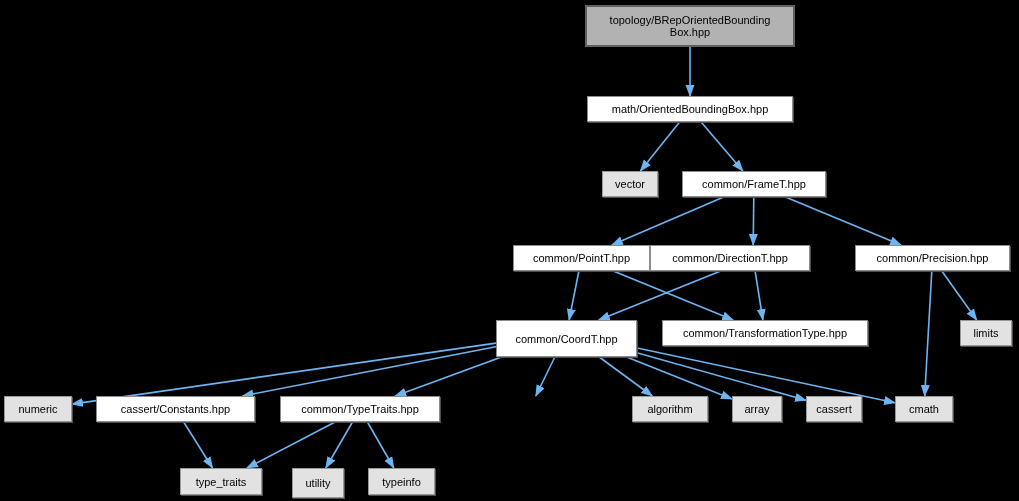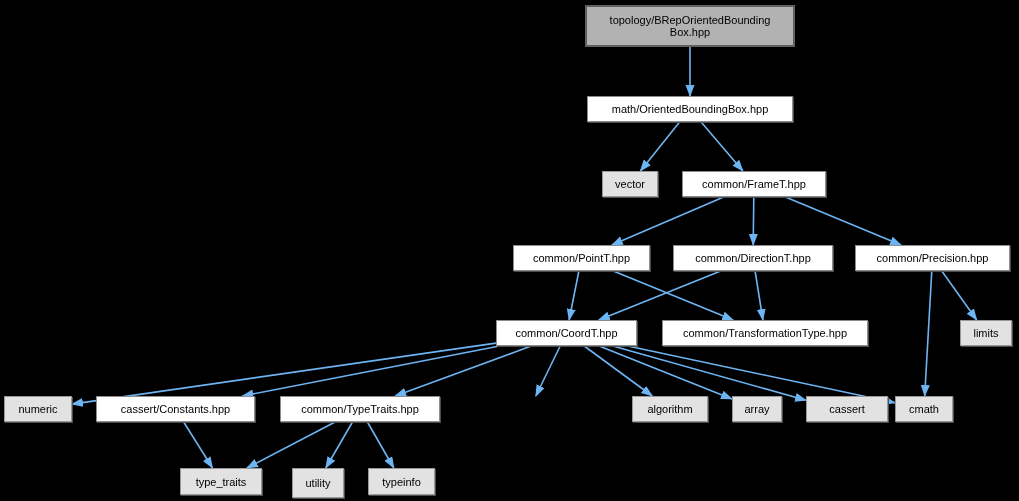--- a/index.html
+++ b/index.html
@@ -74,28 +74,28 @@
       <line x1="335.1" y1="422.0" x2="246.9" y2="468.0" stroke="#6db4f2" stroke-width="1.6" marker-end="url(#arrowhead)"></line>
       <line x1="352.5" y1="422.0" x2="325.8" y2="468.0" stroke="#6db4f2" stroke-width="1.6" marker-end="url(#arrowhead)"></line>
       <line x1="367.4" y1="422.0" x2="393.8" y2="468.0" stroke="#6db4f2" stroke-width="1.6" marker-end="url(#arrowhead)"></line>
     </svg>
 <div class="node root" style="left: 585px; top: 5px; width: 210px; height: 42px;">topology/BRepOrientedBounding
 Box.hpp</div>
     <div class="node file" style="left: 587px; top: 96px; width: 206px; height: 26px;">math/OrientedBoundingBox.hpp</div>
     <div class="node external" style="left: 602px; top: 171px; width: 56px; height: 26px;">vector</div>
     <div class="node file" style="left: 682px; top: 171px; width: 144px; height: 26px;">common/FrameT.hpp</div>
     <div class="node file" style="left: 513px; top: 245px; width: 137px; height: 26px;">common/PointT.hpp</div>
-    <div class="node file" style="left: 673px; top: 245px; width: 160px; height: 26px;">common/DirectionT.hpp</div>
+    <div class="node file" style="left: 650px; top: 245px; width: 160px; height: 26px;">common/DirectionT.hpp</div>
     <div class="node file" style="left: 855px; top: 245px; width: 155px; height: 26px;">common/Precision.hpp</div>
-    <div class="node file" style="left: 496px; top: 320px; width: 141px; height: 26px;">common/CoordT.hpp</div>
+    <div class="node file" style="left: 496px; top: 320px; width: 141px; height: 37px;">common/CoordT.hpp</div>
     <div class="node file" style="left: 662px; top: 320px; width: 206px; height: 26px;">common/TransformationType.hpp</div>
     <div class="node external" style="left: 960px; top: 320px; width: 52px; height: 26px;">limits</div>
     <div class="node external" style="left: 4px; top: 396px; width: 68px; height: 26px;">numeric</div>
     <div class="node file" style="left: 96px; top: 396px; width: 159px; height: 26px;">cassert/Constants.hpp</div>
     <div class="node file" style="left: 280px; top: 396px; width: 160px; height: 26px;">common/TypeTraits.hpp</div>
     <div class="node external" style="left: 632px; top: 396px; width: 76px; height: 26px;">algorithm</div>
     <div class="node external" style="left: 732px; top: 396px; width: 50px; height: 26px;">array</div>
-    <div class="node external" style="left: 806px; top: 396px; width: 82px; height: 26px;">cassert</div>
+    <div class="node external" style="left: 806px; top: 396px; width: 56px; height: 26px;">cassert</div>
     <div class="node external" style="left: 895px; top: 396px; width: 58px; height: 26px;">cmath</div>
     <div class="node external" style="left: 180px; top: 468px; width: 82px; height: 27px;">type_traits</div>
     <div class="node external" style="left: 292px; top: 468px; width: 52px; height: 30px;">utility</div>
     <div class="node external" style="left: 368px; top: 468px; width: 67px; height: 27px;">typeinfo</div>
   </div>
 
 </body></html>

